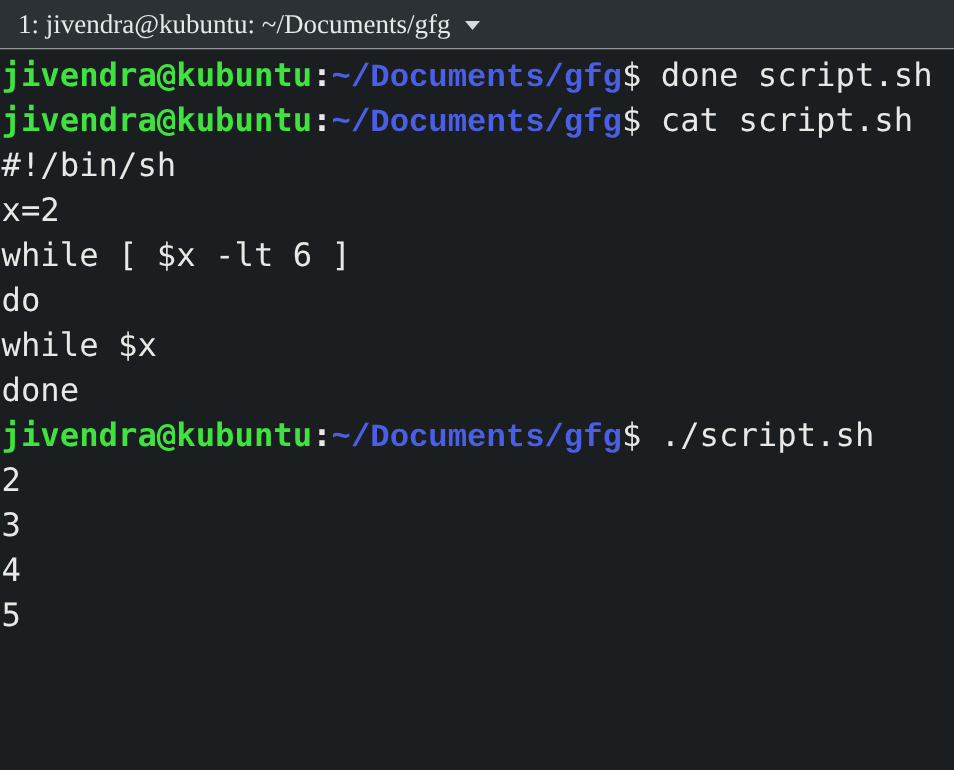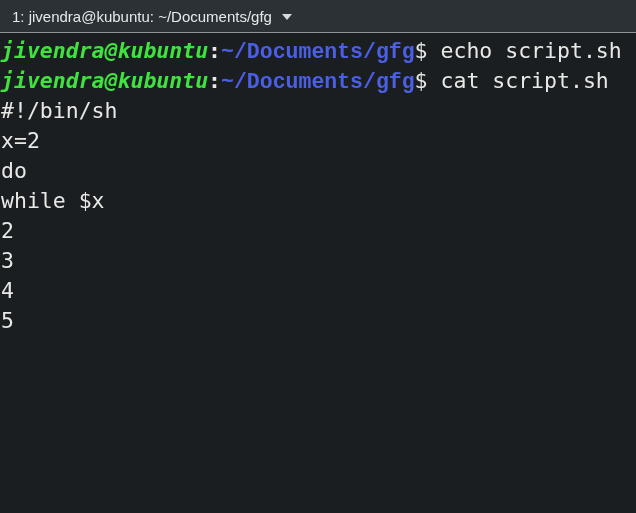--- a/index.html
+++ b/index.html
@@ -36,22 +36,22 @@
   .tab {
     display: flex;
     align-items: center;
     gap: 6px;
     padding: 0 4px;
     height: 100%;
     cursor: default;
   }
   .tab-title {
     color: #e6e9ea;
-    font-family: Liberation Sans, sans-serif;
-    font-size: 15px;
+    font-family: Liberation Serif, serif;
+    font-size: 18px;
     line-height: 1;
     white-space: nowrap;
   }
   .chevron {
     width: 0;
     height: 0;
     border-left: 5.5px solid transparent;
     border-right: 5.5px solid transparent;
     border-top: 6px solid #d7dbdd;
     margin-left: 4px;
@@ -67,21 +67,21 @@
     overflow: hidden;
   }
   .line {
     height: 30px;
     line-height: 30px;
     font-size: 21.5px;
     white-space: pre;
     color: #e8e8e6;
     letter-spacing: 0px;
   }
-  .user  { color: #3fe23f; font-weight: bold; font-style: italic; }
+  .user  { color: #3fe23f; font-weight: bold; }
   .colon { color: #e8e8e6; font-weight: bold; }
   .path  { color: #4b5fe6; font-weight: bold; font-family: Liberation Mono, monospace; }
   .dollar{ color: #e8e8e6; font-weight: normal; }
   .cmd   { color: #e8e8e6; font-weight: normal; }
   .out   { color: #e8e8e6; font-weight: normal; }
 
   .cursor {
     display: inline-block;
     width: 14px;
     height: 25px;
@@ -95,25 +95,28 @@
 <div id="app">
 
   <div class="tabbar">
     <div class="tab">
       <span class="tab-title">1: jivendra@kubuntu: ~/Documents/gfg</span>
       <span class="chevron"></span>
     </div>
   </div>
 
   <div class="screen" id="screen">
-      <div class="line"><span class="user">jivendra@kubuntu</span><span class="colon">:</span><span class="path">~/Documents/gfg</span><span class="dollar">$</span><span class="cmd"> echo script.sh</span></div>
+      <div class="line"><span class="user">jivendra@kubuntu</span><span class="colon">:</span><span class="path">~/Documents/gfg</span><span class="dollar">$</span><span class="cmd"> done script.sh</span></div>
       <div class="line"><span class="user">jivendra@kubuntu</span><span class="colon">:</span><span class="path">~/Documents/gfg</span><span class="dollar">$</span><span class="cmd"> cat script.sh</span></div>
       <div class="line"><span class="out">#!/bin/sh</span></div>
       <div class="line"><span class="out">x=2</span></div>
+      <div class="line"><span class="out">while [ $x -lt 6 ]</span></div>
       <div class="line"><span class="out">do</span></div>
       <div class="line"><span class="out">while $x</span></div>
+      <div class="line"><span class="out">done</span></div>
+      <div class="line"><span class="user">jivendra@kubuntu</span><span class="colon">:</span><span class="path">~/Documents/gfg</span><span class="dollar">$</span><span class="cmd"> ./script.sh</span></div>
       <div class="line"><span class="out">2</span></div>
       <div class="line"><span class="out">3</span></div>
       <div class="line"><span class="out">4</span></div>
       <div class="line"><span class="out">5</span></div>
     </div>
 
 </div>
 
 </body></html>

